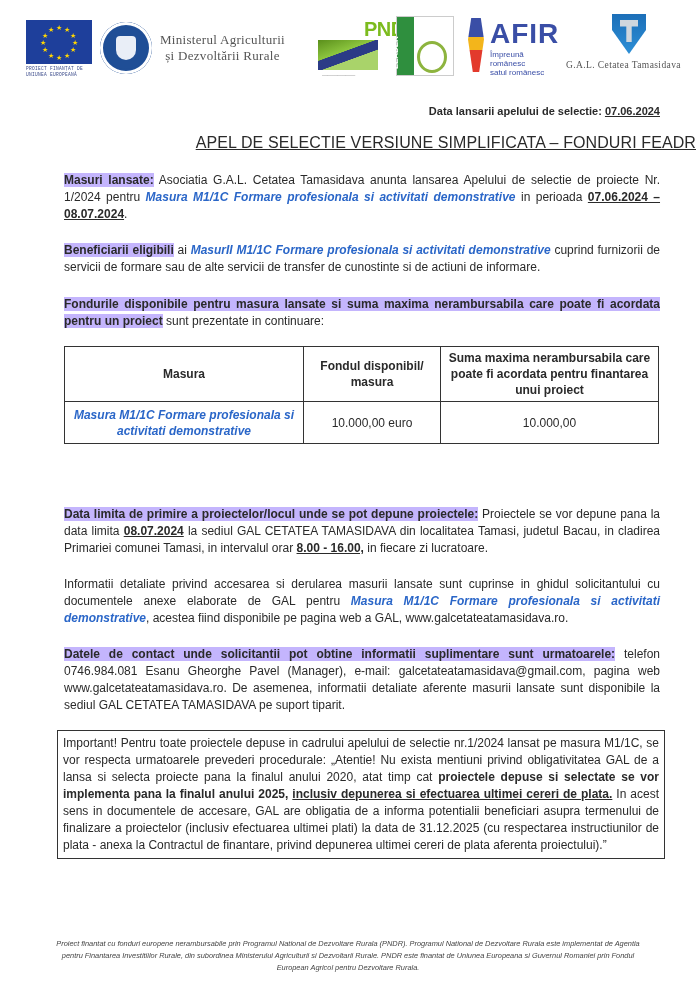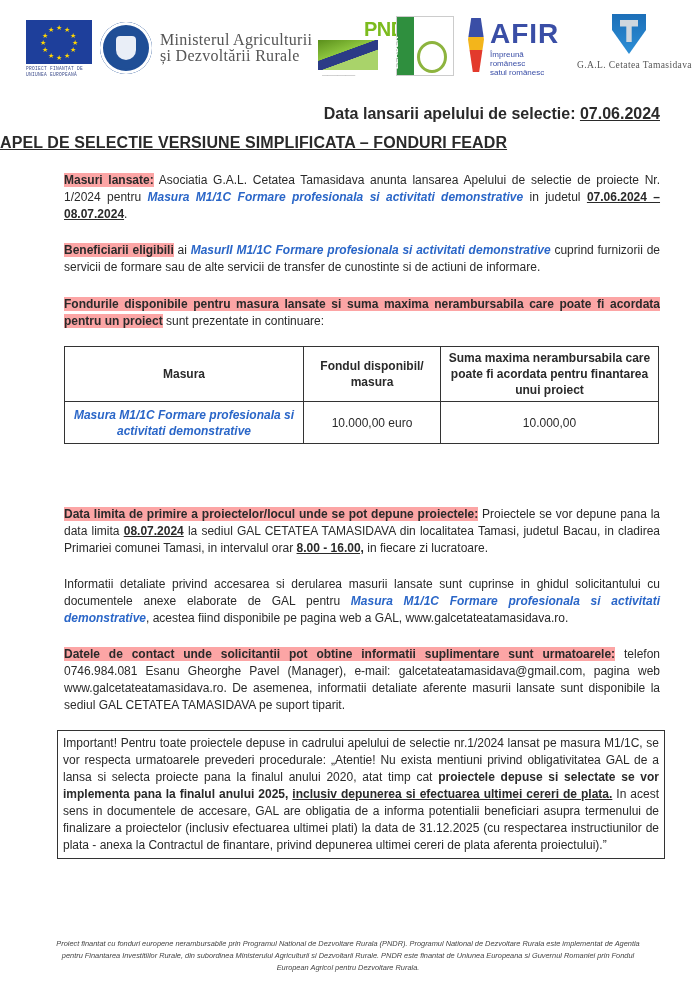--- a/index.html
+++ b/index.html
@@ -5,44 +5,44 @@
   html, body { margin: 0; padding: 0; background: #ffffff; }
   body { width: 696px; height: 989px; position: relative; overflow: hidden; font-family: "Liberation Sans", sans-serif; color: #2a2a2a; }
   .logos { position: absolute; top: 14px; left: 0; width: 696px; height: 66px; }
   .logo { position: absolute; }
   .eu { left: 26px; top: 6px; width: 66px; height: 58px; }
   .eu .flag { width: 66px; height: 44px; background: #1e3f9b; position: relative; }
   .eu .flag span { position: absolute; color: #ffd600; font-size: 7px; line-height: 7px; }
   .eu .cap { font-size: 4.5px; color: #3a4a8a; letter-spacing: 0.3px; line-height: 6px; margin-top: 2px; font-family: "Liberation Mono", monospace; }
   .gov { left: 100px; top: 8px; width: 52px; height: 52px; border-radius: 50%; background: #1f4e96; box-shadow: inset 0 0 0 3px #fff, inset 0 0 0 5px #1f4e96; }
   .gov .inner { position: absolute; left: 16px; top: 14px; width: 20px; height: 24px; background: #e9eef7; border-radius: 4px 4px 10px 10px; }
-  .ministry { left: 160px; top: 18px; font-family: "Liberation Serif", serif; color: #555; font-size: 16px; line-height: 16px; letter-spacing: 0.3px; }
+  .ministry { left: 160px; top: 18px; font-family: "Liberation Serif", serif; color: #555; font-size: 13px; line-height: 16px; letter-spacing: 0.3px; text-align: center; }
   .pndr { left: 316px; top: 4px; width: 64px; height: 60px; }
   .pndr .t { font-weight: bold; color: #7cbb1e; font-size: 20px; letter-spacing: -0.5px; margin-left: 48px; }
   .pndr .g { position: absolute; left: 2px; top: 22px; width: 60px; height: 30px; background: linear-gradient(160deg, #5a8f1b 0%, #8dc63f 40%, #2b3b86 41%, #2b3b86 60%, #a9d36a 61%); }
   .pndr .s { position: absolute; left: 6px; top: 54px; font-size: 3.5px; color: #444; }
   .leader { left: 396px; top: 2px; width: 56px; height: 58px; border: 1px solid #ccc; background: linear-gradient(90deg, #2f8f3e 0 30%, #fff 30%); }
   .leader .w { position: absolute; left: 3px; bottom: 6px; color: #fff; font-size: 8px; font-weight: bold; transform: rotate(-90deg); transform-origin: left bottom; }
   .leader .o { position: absolute; left: 20px; top: 24px; width: 24px; height: 26px; border: 3px solid #8db43e; border-radius: 50%; }
   .afir { left: 468px; top: 2px; width: 90px; height: 62px; }
   .afir .bar { position: absolute; left: 0; top: 2px; width: 16px; height: 54px; background: linear-gradient(180deg, #3a4ea6 0 35%, #f3b51b 35% 60%, #e33a2c 60%); clip-path: polygon(20% 0, 80% 0, 100% 40%, 70% 100%, 30% 100%, 0 40%); }
   .afir .t { position: absolute; left: 22px; top: 2px; font-size: 28px; font-weight: bold; color: #3a4ea6; letter-spacing: 1px; }
   .afir .s { position: absolute; left: 22px; top: 34px; font-size: 8px; color: #3a4ea6; line-height: 9px; }
-  .gal { left: 566px; top: 0; width: 126px; height: 66px; text-align: right; }
+  .gal { left: 566px; top: 0; width: 126px; height: 66px; text-align: left; }
   .gal .shield { margin: 0 auto; width: 34px; height: 40px; background: linear-gradient(180deg, #1c6fb8, #2d8fd6); clip-path: polygon(0 0, 100% 0, 100% 40%, 50% 100%, 0 40%); position: relative; }
   .gal .shield span { position: absolute; left: 8px; top: 6px; width: 18px; height: 22px; background: #cfd6dd; clip-path: polygon(0 0, 100% 0, 100% 30%, 65% 30%, 65% 100%, 35% 100%, 35% 30%, 0 30%); }
   .gal .n { font-family: "Liberation Serif", serif; font-size: 9.5px; color: #555; margin-top: 6px; letter-spacing: 0.4px; }
 
   .doc { position: absolute; left: 64px; width: 596px; font-size: 12px; line-height: 17px; text-align: justify; }
   .b { font-weight: bold; }
   .u { text-decoration: underline; }
   .m { color: #2a66c8; font-style: italic; font-weight: bold; }
-  .hl { background: #fca5a5; }
-  .date { position: absolute; right: 36px; top: 105px; font-size: 16px; font-weight: bold; }
-  .title { position: absolute; left: 0; width: 696px; top: 134px; text-align: left; font-size: 16px; font-weight: bold; text-decoration: underline; letter-spacing: 0.1px; }
+  .hl { background: #c4b5fd; }
+  .date { position: absolute; right: 36px; top: 105px; font-size: 11px; font-weight: bold; }
+  .title { position: absolute; left: 0; width: 696px; top: 134px; text-align: right; font-size: 16px; font-weight: normal; text-decoration: underline; letter-spacing: 0.1px; }
   table.fund { position: absolute; left: 64px; top: 346px; width: 595px; border-collapse: collapse; font-size: 12px; line-height: 16px; }
   table.fund td, table.fund th { border: 1px solid #333; text-align: center; vertical-align: middle; padding: 2px 4px; }
   table.fund th { font-weight: bold; height: 50px; }
   table.fund .c1 { width: 230px; } table.fund .c2 { width: 128px; }
   .box { position: absolute; left: 57px; top: 730px; width: 596px; border: 1px solid #333; padding: 4px 5px; font-size: 12px; line-height: 17px; text-align: justify; }
   .footer { position: absolute; left: 56px; top: 938px; width: 584px; text-align: center; font-size: 7.4px; line-height: 12px; font-style: italic; color: #444; }
 </style>
 </head>
 <body>
 
@@ -97,21 +97,21 @@
       </div>
     <div class="n">G.A.L. Cetatea Tamasidava</div>
   </div>
 </div>
 
 <div class="date"><span>Data lansarii apelului de selectie: </span><span class="u">07.06.2024</span></div>
 
 <div class="title">APEL DE SELECTIE VERSIUNE SIMPLIFICATA – FONDURI FEADR</div>
 
 <div class="doc" style="top:172px">
-  <span class="b hl">Masuri lansate:</span><span> Asociatia G.A.L. Cetatea Tamasidava anunta lansarea Apelului de selectie de proiecte Nr. 1/2024 pentru </span><span class="m">Masura M1/1C Formare profesionala si activitati demonstrative</span><span> in judetul </span><span class="b u">07.06.2024 – 08.07.2024</span><span>.</span>
+  <span class="b hl">Masuri lansate:</span><span> Asociatia G.A.L. Cetatea Tamasidava anunta lansarea Apelului de selectie de proiecte Nr. 1/2024 pentru </span><span class="m">Masura M1/1C Formare profesionala si activitati demonstrative</span><span> in perioada </span><span class="b u">07.06.2024 – 08.07.2024</span><span>.</span>
 </div>
 
 <div class="doc" style="top:242px">
   <span class="b hl">Beneficiarii eligibili</span><span> ai </span><span class="m">MasurII M1/1C Formare profesionala si activitati demonstrative</span><span> cuprind furnizorii de servicii de formare sau de alte servicii de transfer de cunostinte si de actiuni de informare.</span>
 </div>
 
 <div class="doc" style="top:296px">
   <span class="b hl">Fondurile disponibile pentru masura lansate si suma maxima nerambursabila care poate fi acordata pentru un proiect</span><span> sunt prezentate in continuare:</span>
 </div>
 

